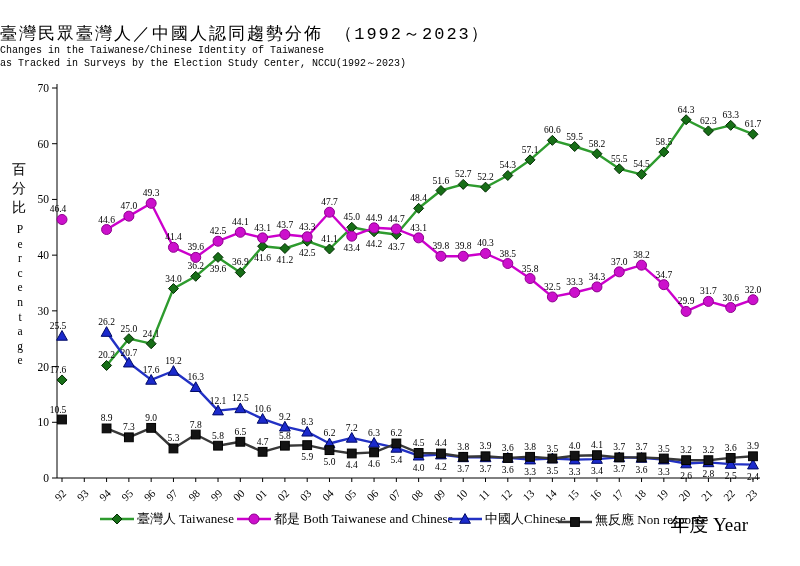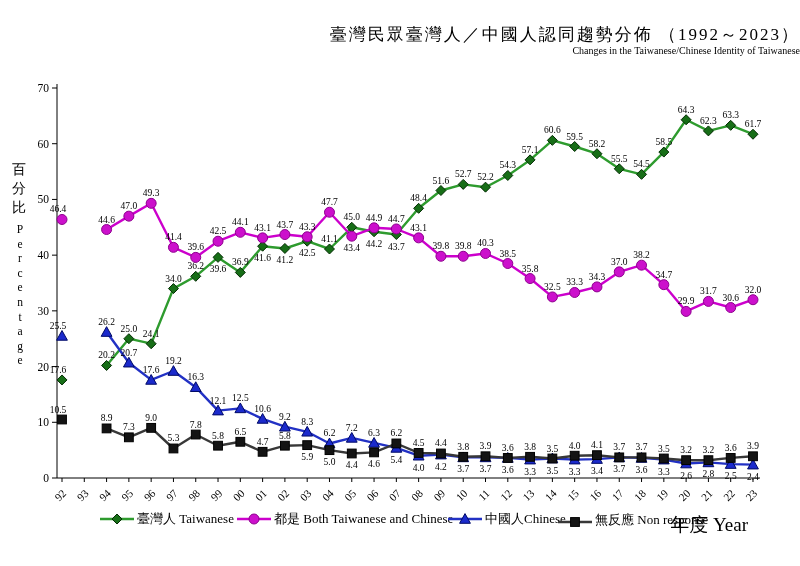--- a/index.html
+++ b/index.html
@@ -1,20 +1,20 @@
 <!DOCTYPE html>
 <html><head>
 <meta charset="utf-8">
 <style>
   html,body{margin:0;padding:0;background:#fff;}
   .stage{
     position:relative;width:800px;height:566px;background:#ffffff;
     font-family:"Liberation Serif", serif;color:#000;overflow:hidden;
   }
-  .title-block{position:absolute;top:24px;left:0;width:100%;text-align:right;line-height:1.25;}
+  .title-block{position:absolute;top:24px;left:0;width:100%;text-align:left;line-height:1.25;font-family:Liberation Mono, monospace;}
   .title-zh{font-size:17px;letter-spacing:2px;}
   .title-en{font-size:10px;}
   .y-title-zh{position:absolute;left:8px;top:160px;width:22px;text-align:center;
     font-size:14px;line-height:19px;}
   .y-title-en{position:absolute;left:13px;top:222px;width:14px;text-align:center;
     font-size:11.5px;line-height:14.6px;}
   svg text{font-family:"Liberation Serif", serif;}
   .legend{position:absolute;top:509px;left:0;width:800px;height:22px;}
   .legend-item{position:absolute;top:0;height:20px;display:flex;align-items:center;gap:3px;}
   .legend-label{font-size:13px;white-space:nowrap;}
@@ -22,20 +22,21 @@
   .credit{position:absolute;top:537px;right:64px;font-size:13.5px;letter-spacing:1px;}
 </style>
 </head>
 <body>
 
 <div class="stage">
 
   <div class="title-block">
     <div class="title-zh">臺灣民眾臺灣人／中國人認同趨勢分佈 （1992～2023）</div>
     <div class="title-en">Changes in the Taiwanese/Chinese Identity of Taiwanese</div>
+    <div class="title-en">as Tracked in Surveys by the Election Study Center, NCCU(1992～2023)</div>
   </div>
 
   <div class="y-title-zh" id="y-title-zh">百<br>分<br>比</div>
   <div class="y-title-en" id="y-title-en">P<br>e<br>r<br>c<br>e<br>n<br>t<br>a<br>g<br>e</div>
 
   <svg id="plot" width="800" height="566" style="position:absolute;left:0;top:0;">
       <line x1="57" y1="84" x2="57" y2="478" stroke="#000" stroke-width="1"></line>
       <line x1="57" y1="478" x2="760" y2="478" stroke="#000" stroke-width="1"></line>
       <line x1="52" y1="478" x2="57" y2="478" stroke="#000" stroke-width="1"></line>
       <text x="49" y="482" text-anchor="end" font-size="11.5">0</text>

